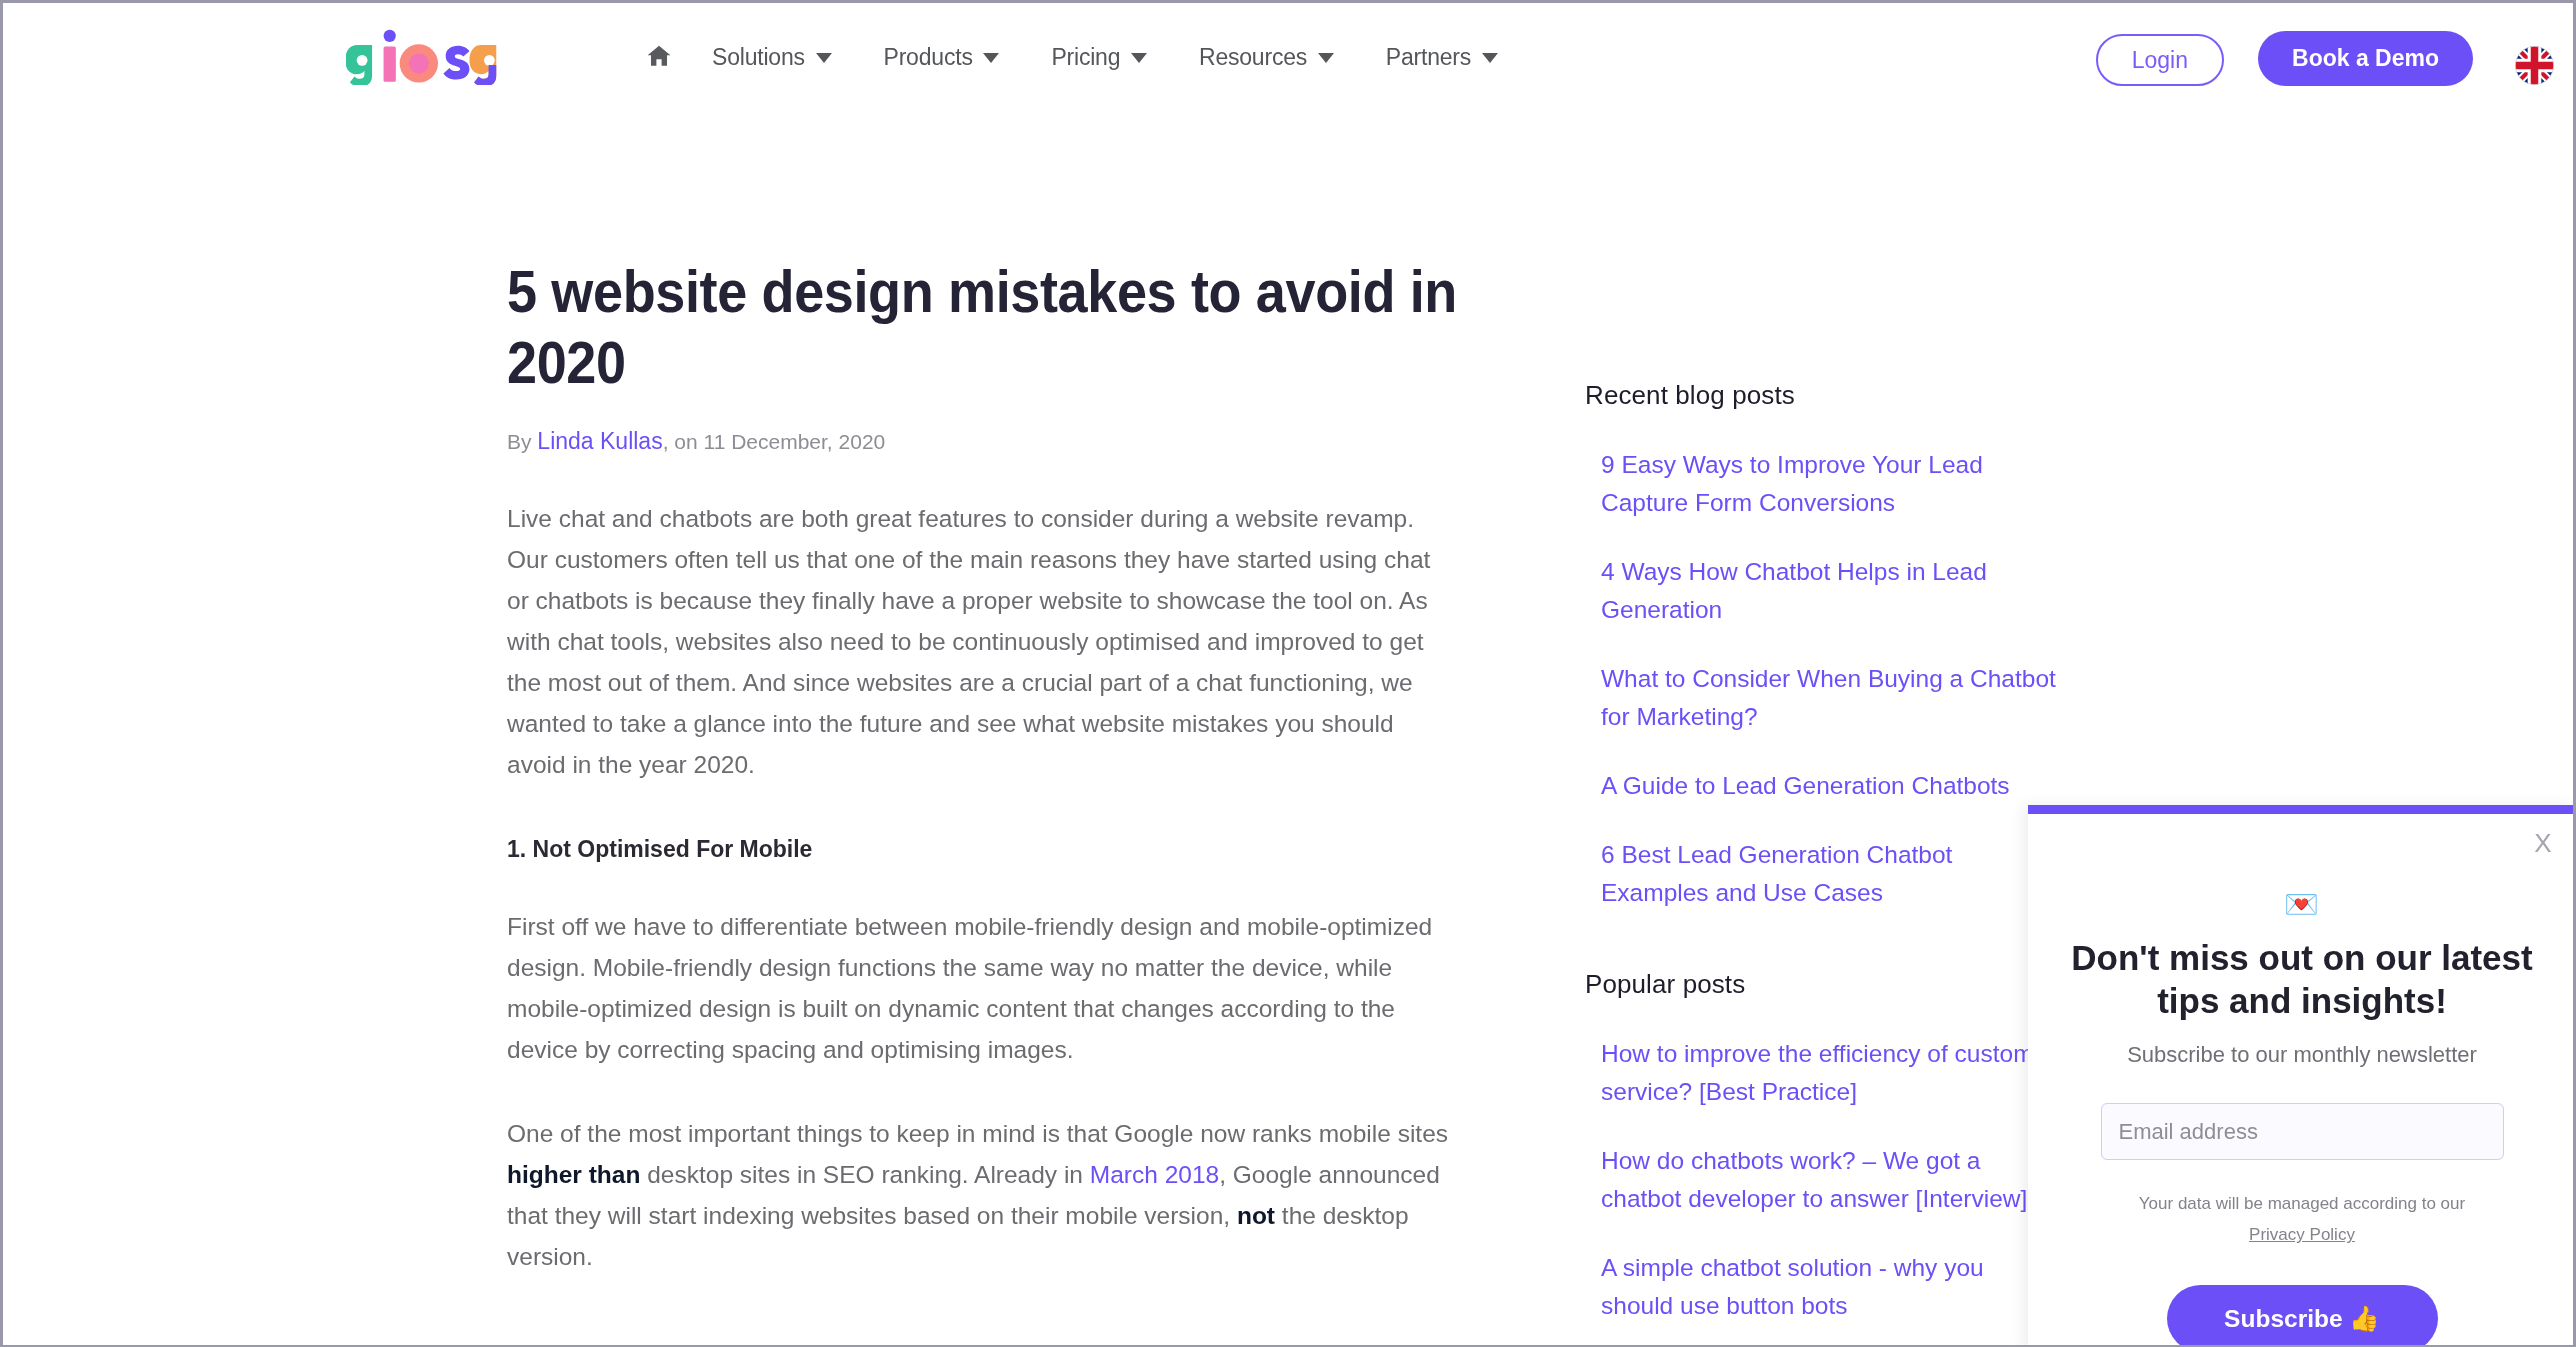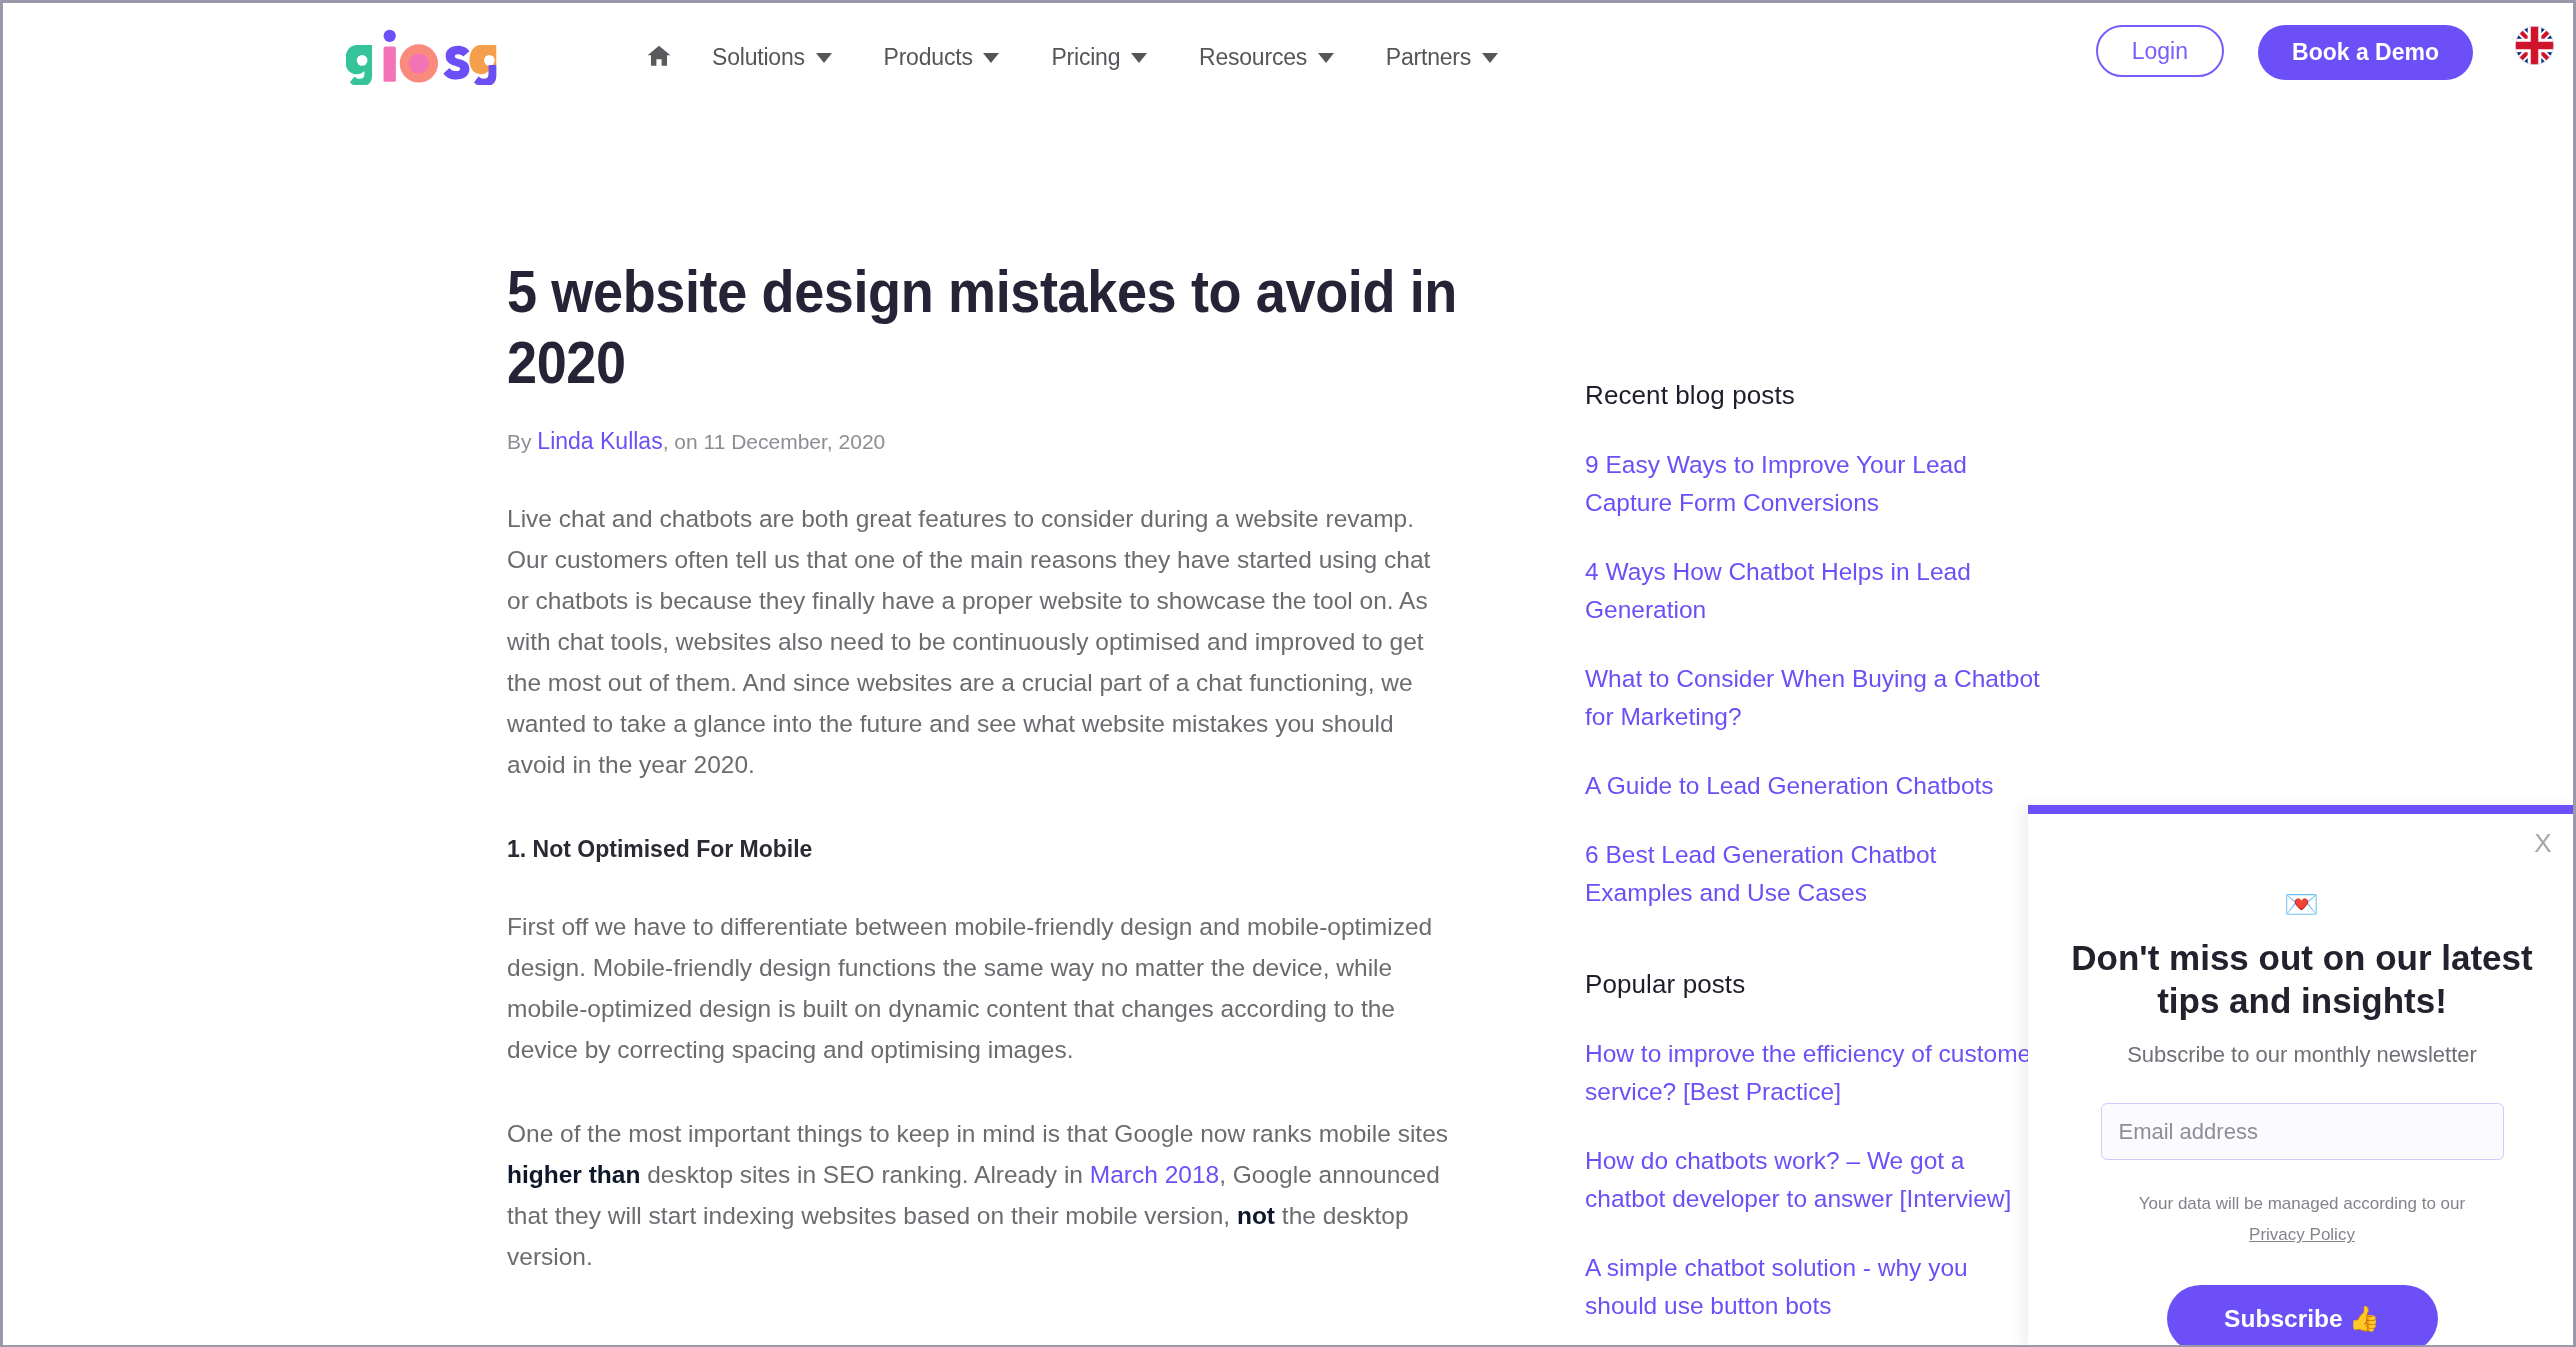--- a/index.html
+++ b/index.html
@@ -77,21 +77,21 @@
     border-right: 8.4px solid transparent;
     border-top: 10px solid #54565a;
     margin-top: 2.3px;
   }
 
   .header-actions {
     position: absolute;
     right: 34px;
     top: 21.5px;
     display: flex;
-    align-items: flex-start;
+    align-items: flex-end;
     gap: 0;
     height: 61px;
   }
   .btn-login {
     border: 2.3px solid #7b5cfa;
     color: #7b5cfa;
     background: #ffffff;
     border-radius: 34px;
     font-size: 23px;
     padding: 0 34px;
@@ -191,20 +191,21 @@
   .side-heading.second { margin-top: 57px; }
   .side-link {
     display: block;
     color: #6c4ff7;
     font-size: 24.5px;
     line-height: 38px;
     text-decoration: none;
     margin-bottom: 31px;
     font-family: "Liberation Sans", sans-serif;
     width: 460px;
+    margin-left: 16px;
   }
 
   
   .popup {
     position: absolute;
     left: 2025px;
     top: 802px;
     width: 548px;
     height: 546px;
     background: #ffffff;

